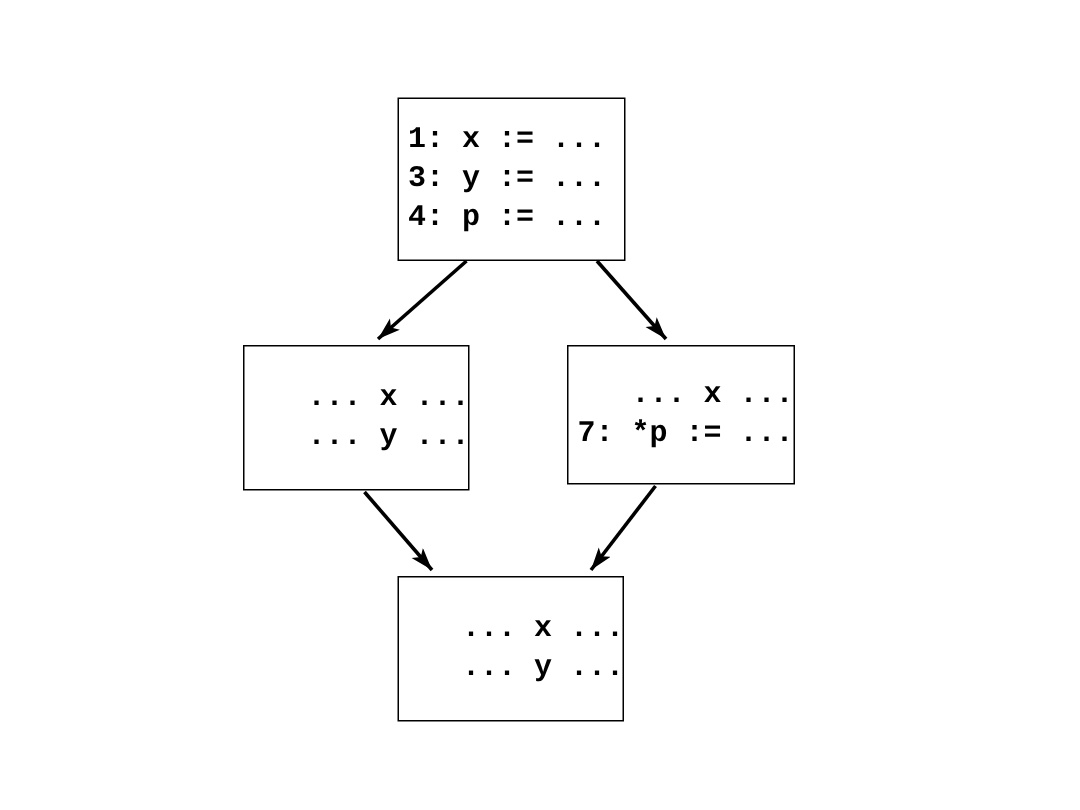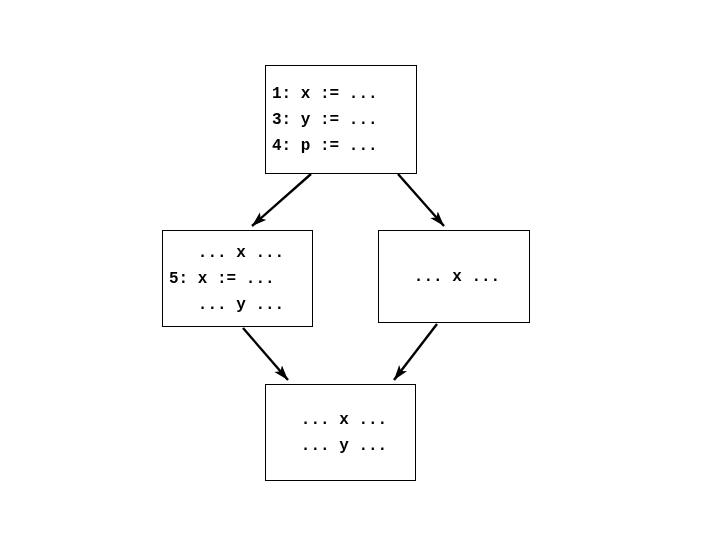--- a/index.html
+++ b/index.html
@@ -29,21 +29,21 @@
     background: #ffffff;
     display: flex;
     flex-direction: column;
     justify-content: center;
     padding-left: 6px;
     padding-right: 2px;
   }
   .code-line {
     white-space: pre;
     font-weight: bold;
-    font-size: 16px;
+    font-size: 20px;
     line-height: 26px;
     color: #000000;
     letter-spacing: 0px;
   }
   
   #node-entry  { left: 265px; top:  65px; width: 152px; height: 109px; }
   #node-left   { left: 162px; top: 230px; width: 151px; height:  97px; }
   #node-right  { left: 378px; top: 230px; width: 152px; height:  93px; }
   #node-exit   { left: 265px; top: 384px; width: 151px; height:  97px; }
 </style>
@@ -65,26 +65,26 @@
   </svg>
 
   <div class="cfg-node" id="node-entry">
     <div class="code-line">1: x := ...</div>
     <div class="code-line">3: y := ...</div>
     <div class="code-line">4: p := ...</div>
   </div>
 
   <div class="cfg-node" id="node-left">
     <div class="code-line">   ... x ...</div>
-    <div class="code-line">5: x := ...</div>
     <div class="code-line">   ... y ...</div>
   </div>
 
   <div class="cfg-node" id="node-right">
     <div class="code-line">   ... x ...</div>
+    <div class="code-line">7: *p := ...</div>
   </div>
 
   <div class="cfg-node" id="node-exit">
     <div class="code-line">   ... x ...</div>
     <div class="code-line">   ... y ...</div>
   </div>
 
 </div>
 
 </body></html>

